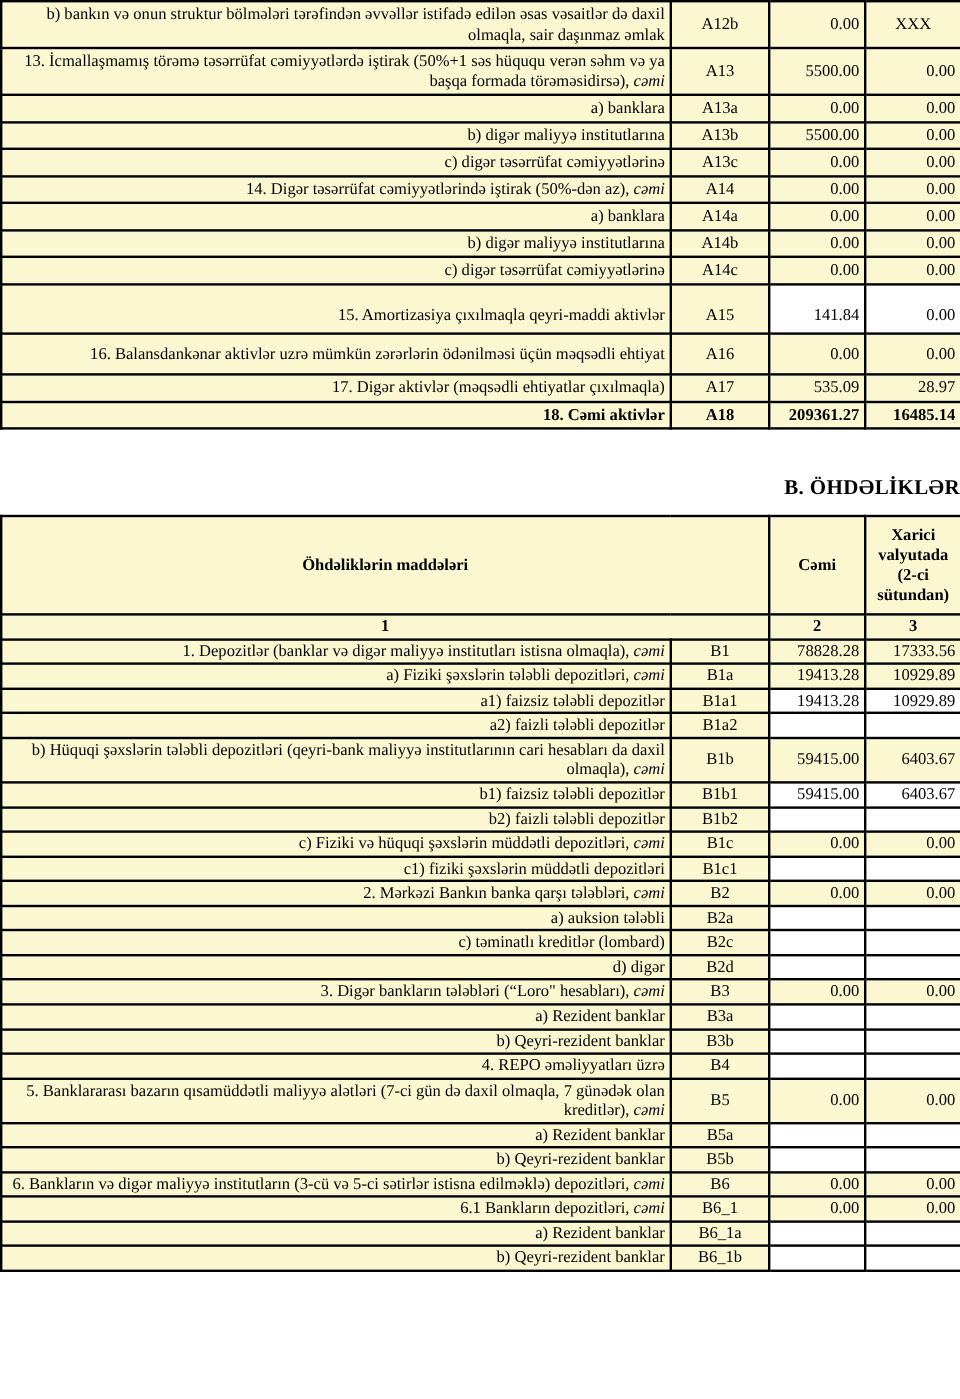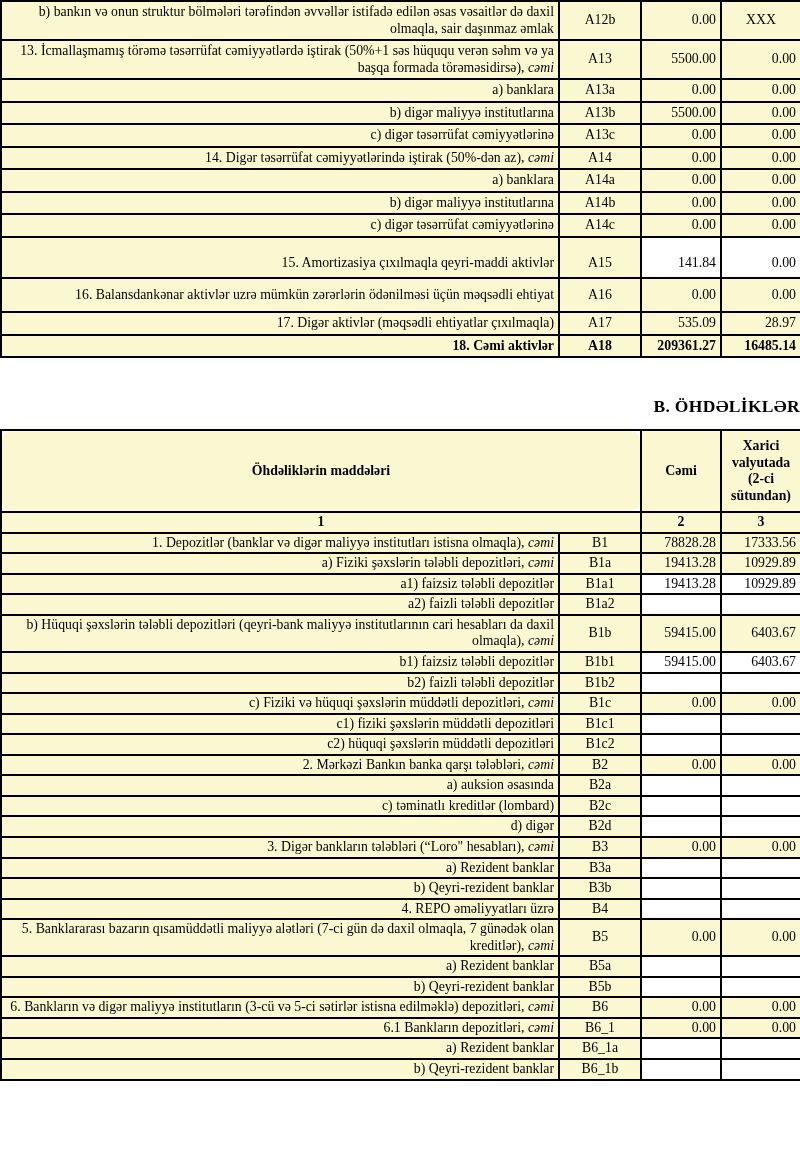--- a/index.html
+++ b/index.html
@@ -37,21 +37,21 @@
   tr.taller td{padding-top:8px;padding-bottom:8px;}
   .section-title{
     text-align:right;font-weight:bold;font-size:17.5px;
     margin:38px 0 12px 0;letter-spacing:.3px;
   }
   .unit-note{
     text-align:right;font-style:italic;font-size:13.5px;
     margin:0 2px 3px 0;
   }
   .liab thead th{font-weight:bold;text-align:center;vertical-align:middle;}
-  .liab thead .main-th{height:78px;border-radius:14px;}
+  .liab thead .main-th{height:78px;}
   .liab .nums td{font-weight:bold;text-align:center;padding:1px 4px;}
   em{font-style:italic;}
 </style>
 </head>
 <body>
 
 <div>
 
   <table class="assets">
     <colgroup>
@@ -212,33 +212,27 @@
           <td class="val">0.00</td>
           <td class="val">0.00</td>
         </tr>
         <tr>
           <td class="lbl ind2"><span>c1) fiziki şəxslərin müddətli depozitləri</span></td>
           <td class="code">B1c1</td>
           <td class="val white"></td>
           <td class="val white"></td>
         </tr>
         <tr>
-          <td class="lbl ind2"><span>c2) hüquqi şəxslərin müddətli depozitləri</span></td>
-          <td class="code">B1c2</td>
-          <td class="val white"></td>
-          <td class="val white"></td>
-        </tr>
-        <tr>
           <td class="lbl"><span>2. Mərkəzi Bankın banka qarşı tələbləri, </span><em>cəmi</em></td>
           <td class="code">B2</td>
           <td class="val">0.00</td>
           <td class="val">0.00</td>
         </tr>
         <tr>
-          <td class="lbl ind1"><span>a) auksion əsasında</span></td>
+          <td class="lbl ind1"><span>a) auksion tələbli</span></td>
           <td class="code">B2a</td>
           <td class="val white"></td>
           <td class="val white"></td>
         </tr>
         <tr>
           <td class="lbl ind1"><span>c) təminatlı kreditlər (lombard)</span></td>
           <td class="code">B2c</td>
           <td class="val white"></td>
           <td class="val white"></td>
         </tr>

